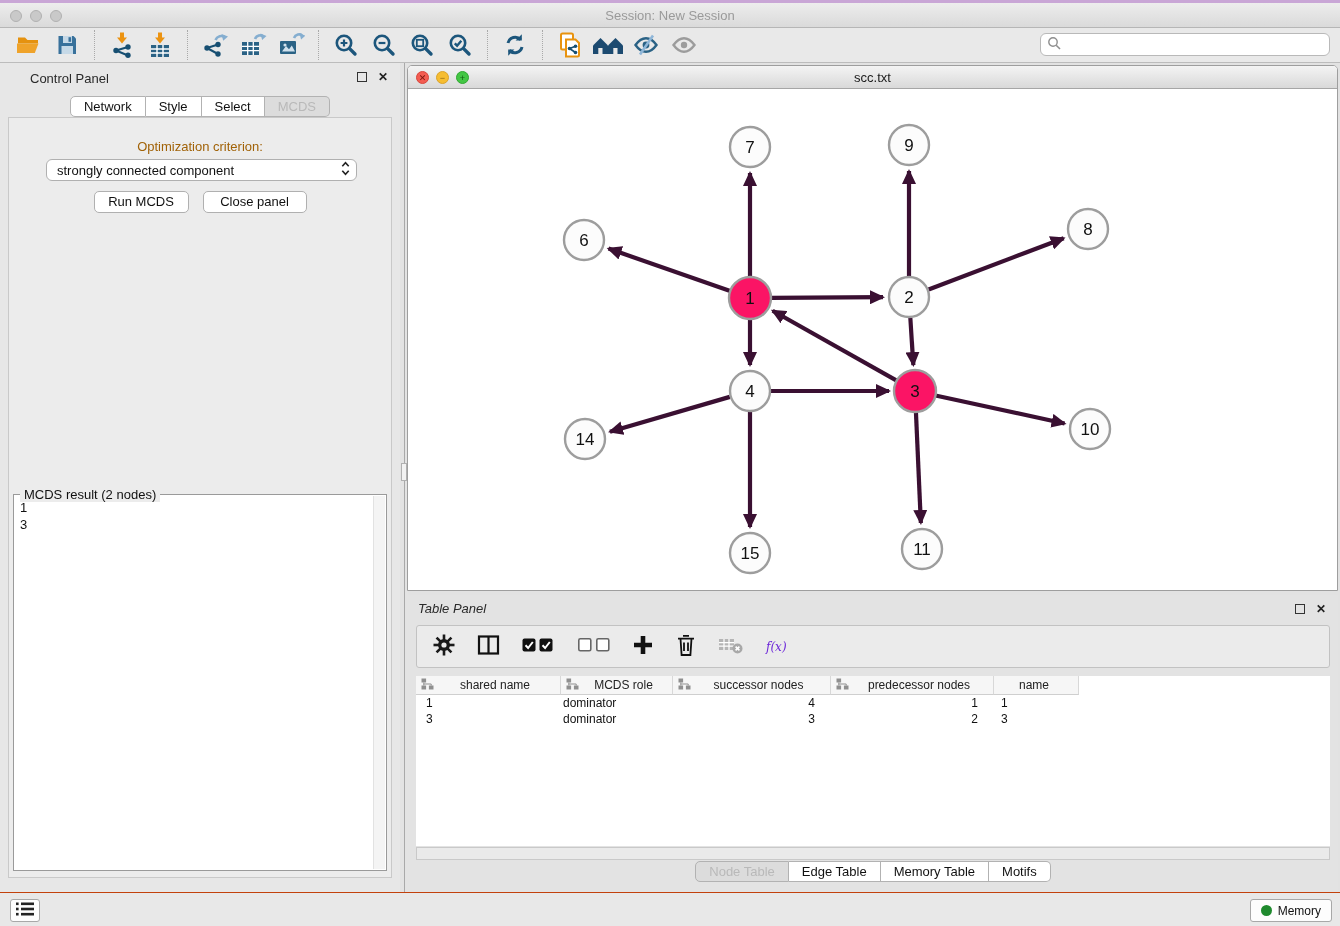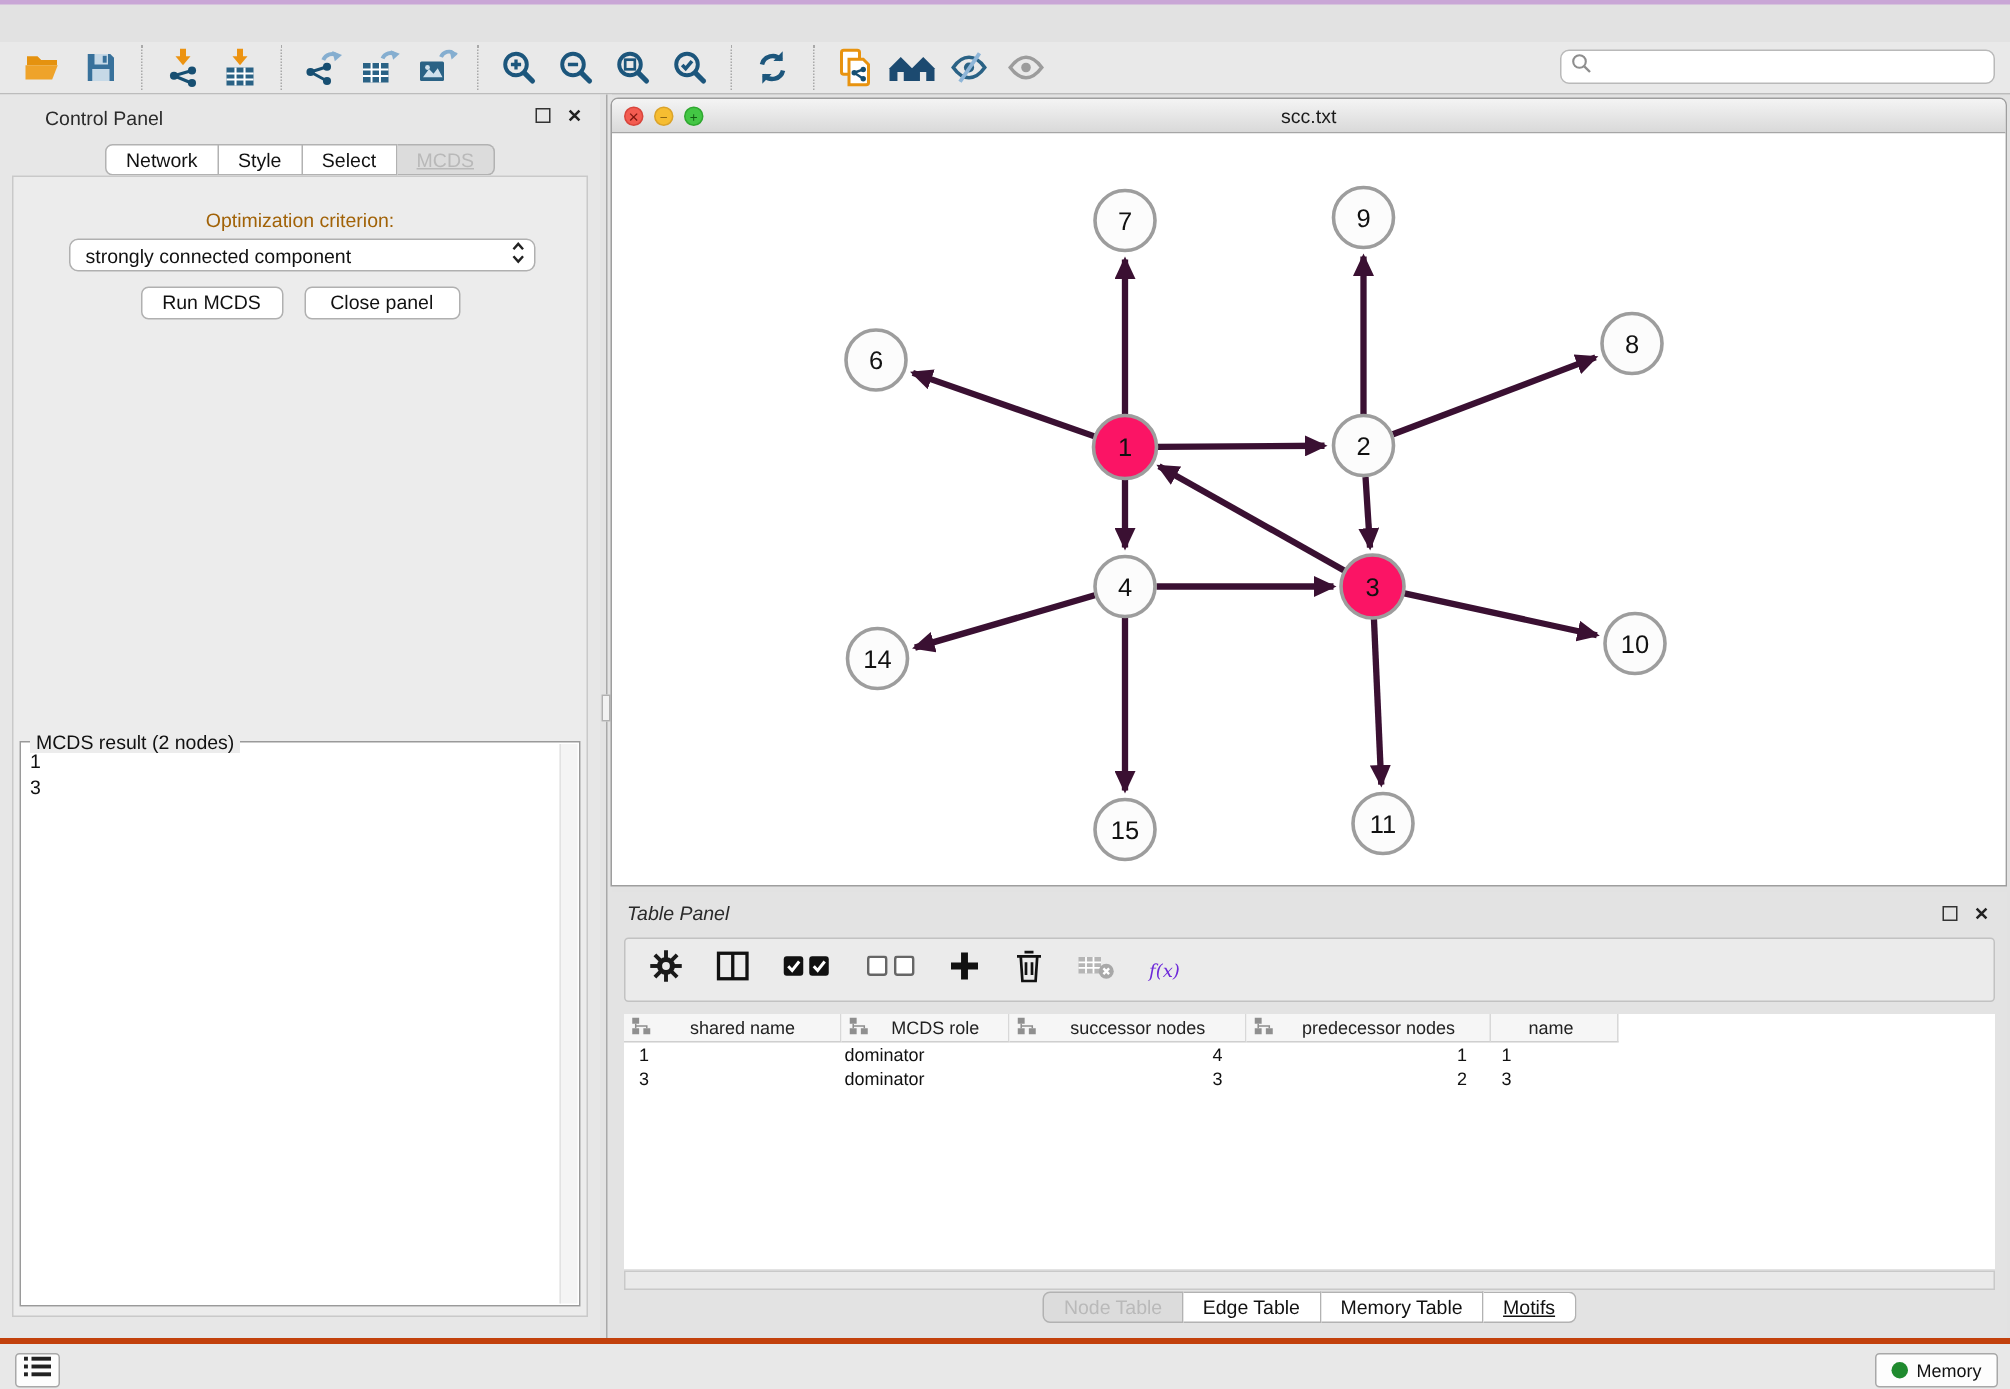--- a/index.html
+++ b/index.html
@@ -30,21 +30,21 @@
   .control-panel { position:absolute; left:0; top:63px; width:400px; height:829px; background:#e7e7e7; }
   .cp-title { position:absolute; left:14px; top:8px; font-size:13px; color:#2a2a2a;margin-left:16px; }
   .panel-icons { position:absolute; right:12px; top:8px; display:flex; gap:11px; align-items:center; }
   .float-ico { width:10px; height:10px; border:1.6px solid #333; display:inline-block; }
   .close-ico { font-size:12px; font-weight:bold; color:#222; line-height:12px; }
   .seg-tabs { display:flex; justify-content:center; }
   .cp-tabs { position:absolute; left:0; right:0; top:33px; }
   .seg { height:21px; line-height:19px; font-size:13px; padding:0 13px; background:#fff;
     border:1px solid #b2b2b2; border-left:none; color:#111; cursor:default; }
   .seg:first-child { border-left:1px solid #b2b2b2; border-radius:5px 0 0 5px; }
-  .seg:last-child { border-radius:0 5px 5px 0;text-decoration:underline; }
+  .seg:last-child { border-radius:0 5px 5px 0; }
   .seg.sel { background:#dcdcdc; color:#b9b9b9; }
   .cp-content { position:absolute; left:8px; top:54px; width:384px; height:761px;
     background:#ececec; border:1px solid #c9c9c9; }
   .opt-label { position:absolute; left:0; right:0; top:21px; text-align:center; font-size:13px; color:#a16207; }
   .criterion { position:absolute; left:37px; top:41px; width:311px; height:22px; background:#fff;
     border:1px solid #b0b0b0; border-radius:6px; display:flex; align-items:center; padding:0 6px 0 10px; font-size:13px; color:#111; }
   .criterion .lbl { flex:1; }
   .btn { height:22px; line-height:20px; background:#fff; border:1px solid #b0b0b0; border-radius:5px;
     font-size:13px; color:#111; text-align:center; }
   .cp-btn-row { position:absolute; left:0; right:0; top:73px; display:flex; justify-content:center; gap:14px; }
@@ -82,33 +82,39 @@
   .thead { display:flex; height:19px; }
   .th { display:flex; align-items:center; background:#f6f6f6; border-right:1px solid #d8d8d8;
     border-bottom:1px solid #cfcfcf; font-size:12px; color:#222; height:19px; }
   .th .thlabel { flex:1; text-align:center; padding-right:4px; }
   .trow { display:flex; height:16px; font-size:12px; color:#111; }
   .td { height:16px; line-height:16px; overflow:hidden; white-space:nowrap; }
   .tp-hscroll { position:absolute; left:8px; top:252px; width:914px; height:13px; background:#eaeaea; border:1px solid #c9c9c9; }
   .tp-tabs { position:absolute; left:0; right:0; top:266px; }
 
   
-  .statusbar { position:absolute; left:0; top:892px; width:1340px; height:34px; background:#e8e8e8; border-top:4px solid #c2410c; }
+  .statusbar { position:absolute; left:0; top:892px; width:1340px; height:34px; background:#e8e8e8; border-top:1px solid #c2410c; }
   .sb-btn { position:absolute; top:6px; height:23px; background:#fdfdfd; border:1px solid #a8a8a8;
     border-radius:3px; display:flex; align-items:center; justify-content:center; }
   .sb-list { left:10px; width:30px; }
   .sb-mem { right:8px; padding:0 10px; gap:6px; font-size:12px; color:#111; }
   .mem-dot { width:11px; height:11px; border-radius:50%; background:#1f8a2e; display:inline-block; }
 </style>
 </head>
 <body>
 
 <div class="app">
   <div class="top-strip"></div>
 
+  <div class="titlebar">
+    <span class="traffic t1"></span>
+    <span class="traffic t2"></span>
+    <span class="traffic t3"></span>
+    <div class="window-title">Session: New Session</div>
+  </div>
 
   <div class="toolbar">
     <span class="tbi">
         <svg width="26" height="24" viewBox="0 0 26 24">
           <path d="M2 4.5h7l2.5 2.5H22v3.5H2z" fill="#e5920f"></path>
           <path d="M1 10.5h21.5L18.8 20H1z" fill="#efa32a"></path>
         </svg>
       </span>
     <span class="tbi">
         <svg width="24" height="24" viewBox="0 0 24 24">

